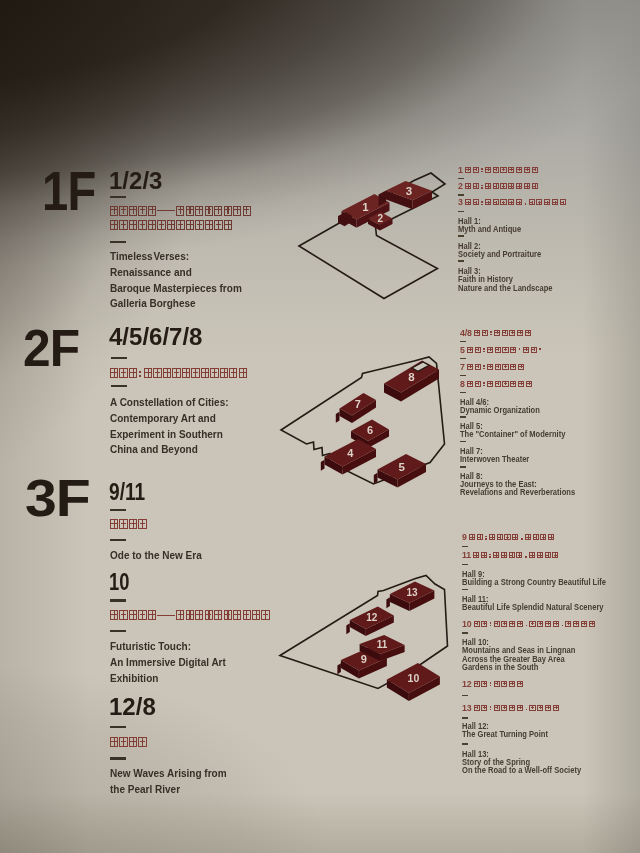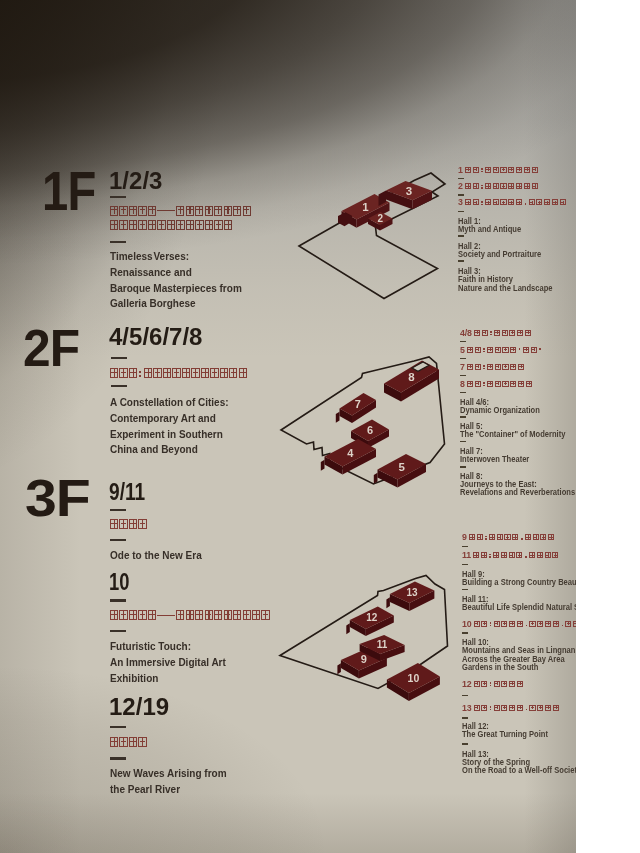--- a/index.html
+++ b/index.html
@@ -1,15 +1,15 @@
 <!DOCTYPE html>
 <html><head><meta charset="utf-8">
 <style>
 html,body{margin:0;padding:0}
-#wall{position:relative;width:576px;height:853px;overflow:hidden;
+#wall{position:relative;width:640px;height:853px;overflow:hidden;
 background:
  radial-gradient(ellipse 820px 330px at -70px -50px, rgba(28,21,13,0.95) 0%, rgba(28,21,13,0.85) 40%, rgba(28,21,13,0.66) 55%, rgba(30,23,15,0.45) 68%, rgba(32,25,16,0.20) 78%, rgba(36,28,19,0.06) 88%, rgba(0,0,0,0) 96%),
  radial-gradient(ellipse 340px 560px at -90px -40px, rgba(28,21,13,0.85) 0%, rgba(28,21,13,0.45) 45%, rgba(30,23,15,0.24) 65%, rgba(32,25,16,0.07) 80%, rgba(0,0,0,0) 95%),
  linear-gradient(to bottom, rgba(120,124,130,0.46) 0%, rgba(120,124,130,0.38) 14%, rgba(120,124,130,0.22) 24%, rgba(120,124,130,0.08) 34%, rgba(0,0,0,0) 42%),
  radial-gradient(ellipse 420px 240px at 0% 100%, rgba(50,42,30,0.18) 0%, rgba(50,42,30,0.07) 55%, rgba(0,0,0,0) 78%),
  linear-gradient(to top, rgba(70,60,45,0.18) 0%, rgba(0,0,0,0) 7%),
  linear-gradient(to right, rgba(56,48,38,0.12) 0%, rgba(0,0,0,0) 14%),
  linear-gradient(to left, rgba(80,76,68,0.22) 0%, rgba(0,0,0,0) 9%),
  #cac5b8;
 font-family:"Liberation Sans",sans-serif}
@@ -86,21 +86,21 @@
 <div class="a N" style="left:109px;top:570px;transform:scaleX(0.75)">10</div>
 
 <div class="a dash" style="left:110px;top:599px"></div>
 
 <div class="a cn" style="left:110px;top:610px"><i class="g"></i><i class="g"></i><i class="g"></i><i class="g"></i><i class="g"></i><i class="gd"></i><i class="g"></i><i class="g"></i><i class="g"></i><i class="g"></i><i class="g"></i><i class="g"></i><i class="g"></i><i class="g"></i><i class="g"></i><i class="g"></i></div>
 
 <div class="a dash" style="left:110px;top:629.5px"></div>
 
 <div class="a en" style="left:110px;top:639px">Futuristic Touch:<br>An Immersive Digital Art<br>Exhibition</div>
 
-<div class="a N" style="left:109px;top:695px">12/19</div>
+<div class="a N" style="left:109px;top:695px">12/8</div>
 
 <div class="a dash" style="left:110px;top:725.5px"></div>
 
 <div class="a cn" style="left:110px;top:737px"><i class="g"></i><i class="g"></i><i class="g"></i><i class="g"></i></div>
 
 <div class="a dash" style="left:110px;top:757px"></div>
 
 <div class="a en" style="left:110px;top:766px">New Waves Arising from<br>the Pearl River</div>
 
 <div class="a rcn" style="left:458px;top:166.5px"><b class="rn">1</b><i class="h"></i><i class="h"></i><i class="hc"></i><i class="h"></i><i class="h"></i><i class="h"></i><i class="h"></i><i class="h"></i><i class="h"></i><i class="h"></i></div>

